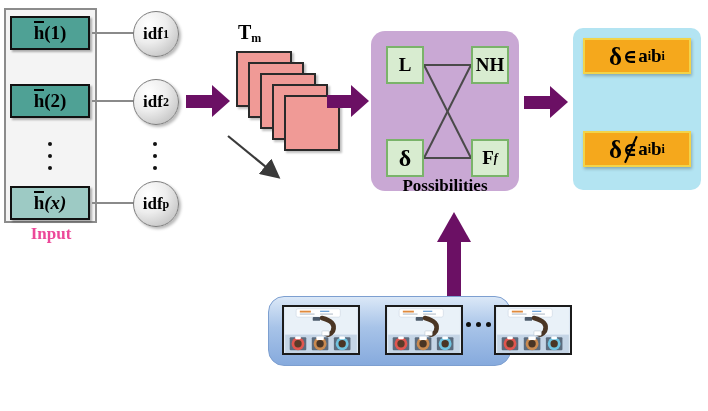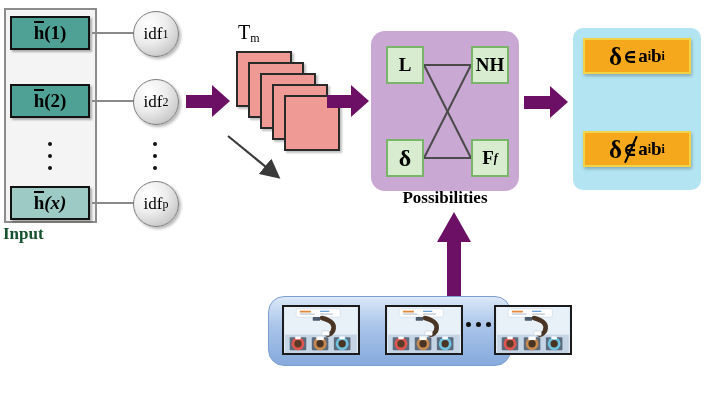--- a/index.html
+++ b/index.html
@@ -49,23 +49,24 @@
     position: absolute;
     left: 0; right: 0; top: -1px;
     height: 2px;
     background: #000;
   }
   .ital { font-style: italic; }
 
   #input-label {
     left: 3px; top: 224px;
     width: 96px;
+    text-align: center;
     font-weight: bold;
     font-size: 17px;
-    color: #14532d;
+    color: #ec4899;
   }
 
   
   .vdots {
     display: flex;
     flex-direction: column;
     align-items: center;
     justify-content: space-between;
     width: 10px; height: 28px;
   }
@@ -80,21 +81,21 @@
 
   
   .idf {
     width: 44px; height: 44px;
     border-radius: 50%;
     border: 1px solid #7d7d7d;
     background: radial-gradient(circle at 32% 28%, #ffffff 0%, #ededed 42%, #c9c9c9 78%, #b0b0b0 100%);
     display: flex;
     align-items: center;
     justify-content: center;
-    font-weight: normal;
+    font-weight: bold;
     font-size: 17px;
     color: #000;
     box-shadow: 2px 2px 3px rgba(0,0,0,0.28);
   }
   #idf1 { left: 133px; top: 11px; }
   #idf2 { left: 133px; top: 79px; }
   #idfp { left: 133px; top: 181px; }
   .sub { font-size: 12px; vertical-align: -3px; }
   .supr { font-size: 12px; vertical-align: 6px; }
 
@@ -116,21 +117,21 @@
     position: absolute;
     width: 0; height: 0;
     border-top: 16px solid transparent;
     border-bottom: 16px solid transparent;
     border-left: 18px solid #6b1064;
   }
 
   
   #tm-label {
     left: 238px; top: 21px;
-    font-weight: normal;
+    font-weight: bold;
     font-size: 20px;
     color: #000;
   }
   .mat {
     width: 56px; height: 56px;
     background: #f09a96;
     border: 2px solid #2a2a2a;
     box-sizing: border-box;
     box-shadow: 2px 2px 2px rgba(0,0,0,0.25);
   }
@@ -157,21 +158,21 @@
     justify-content: center;
     font-weight: bold;
     font-size: 19px;
     color: #000;
   }
   #p-l  { left: 386px; top: 46px; }
   #p-nh { left: 471px; top: 46px; }
   #p-d  { left: 386px; top: 139px; }
   #p-ff { left: 471px; top: 139px; }
   #poss-label {
-    left: 365px; top: 188px;
+    left: 365px; top: 176px;
     width: 160px;
     text-align: center;
     font-weight: bold;
     font-size: 17px;
     color: #000;
   }
 
   
   #out-title {
     left: 578px; top: 2px;

